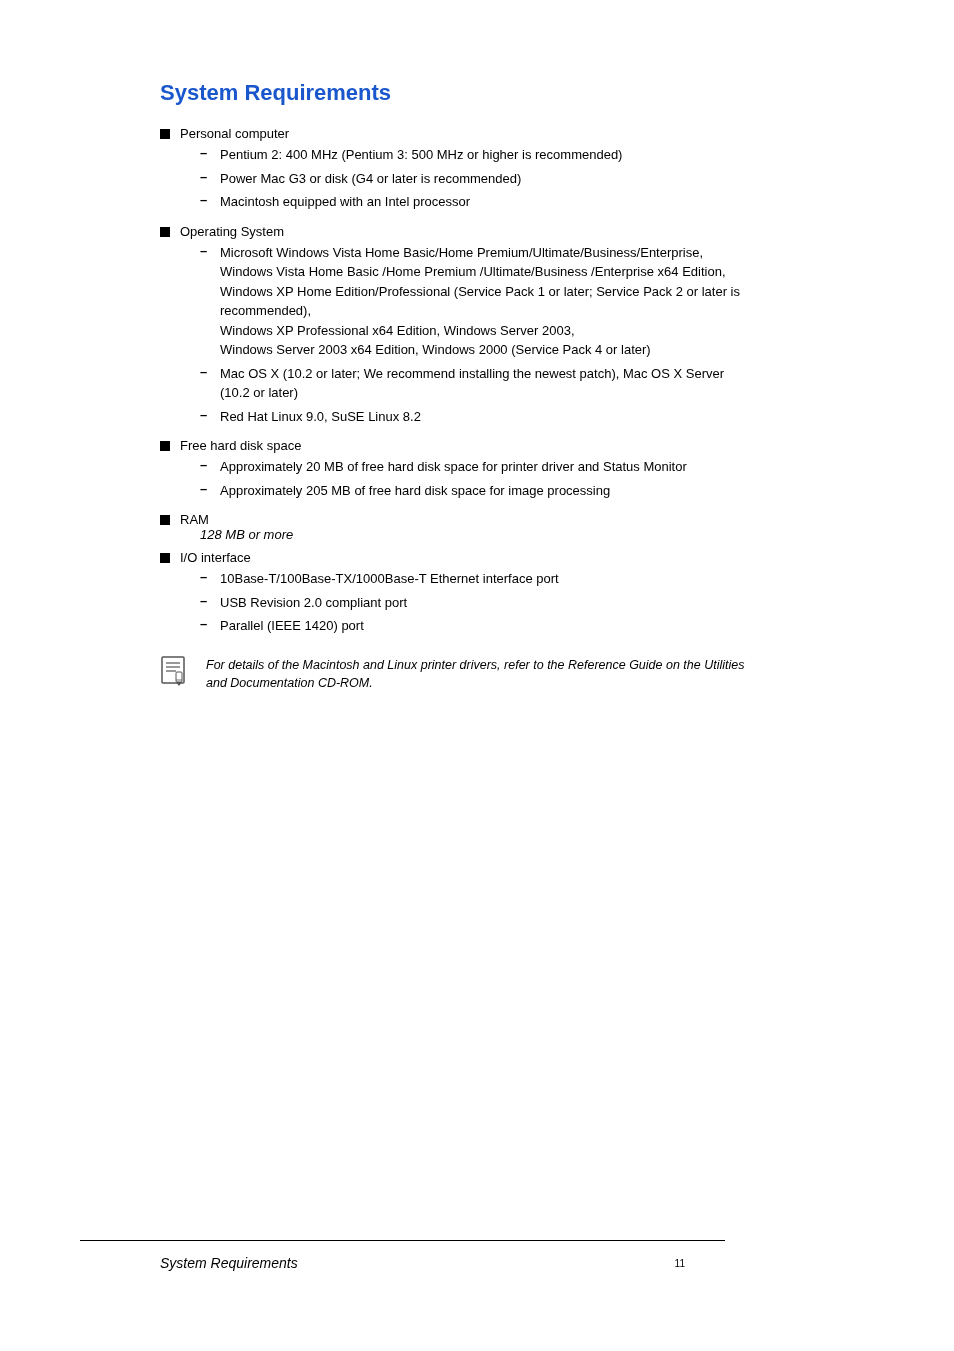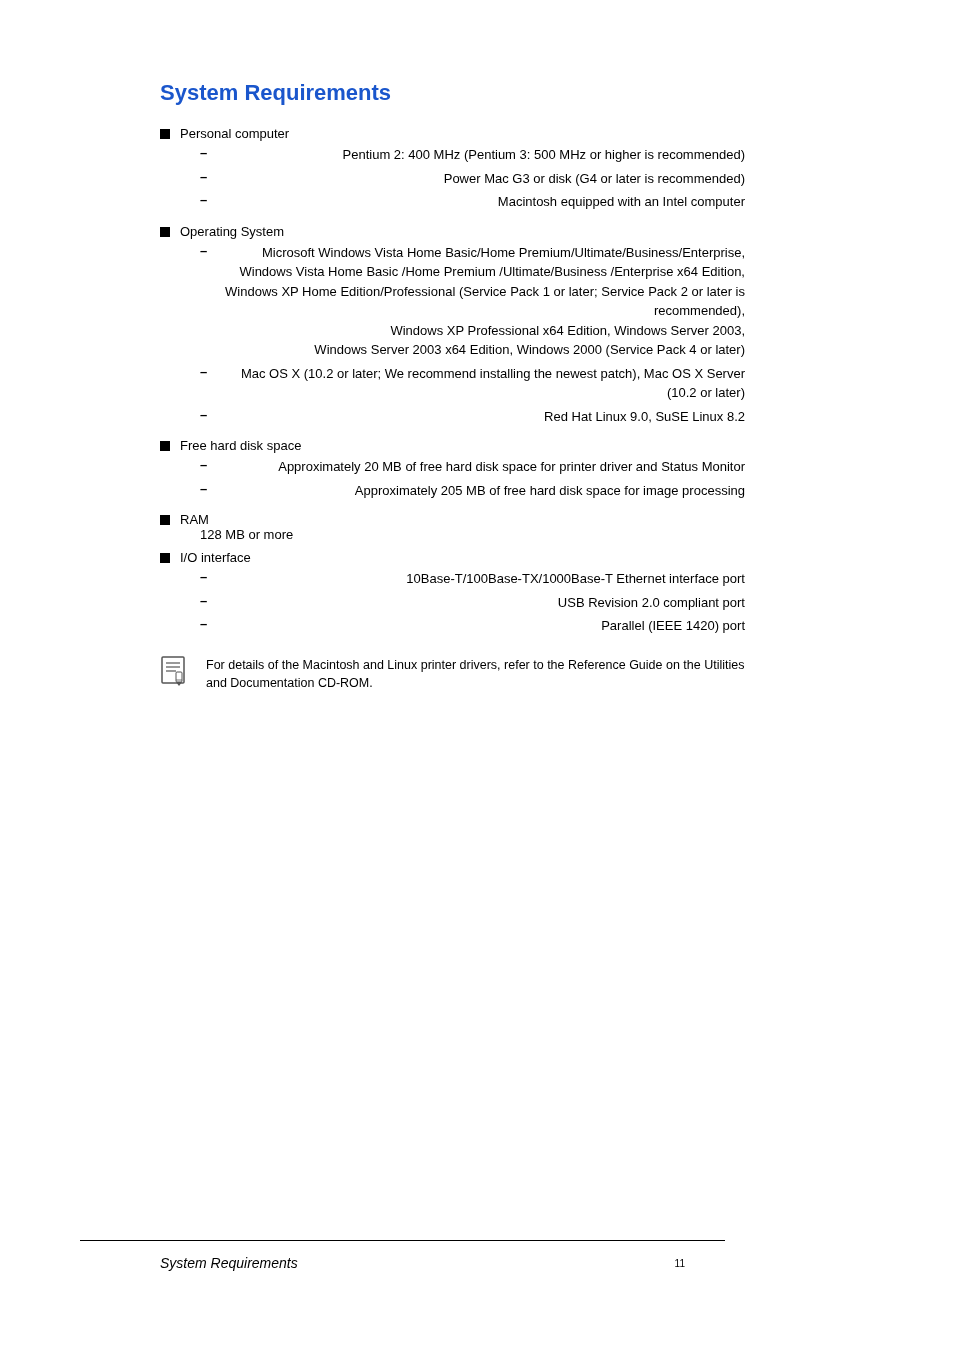--- a/index.html
+++ b/index.html
@@ -74,27 +74,27 @@
       display: inline-block;
       width: 14px;
       margin-right: 6px;
       flex-shrink: 0;
       font-weight: bold;
     }
 
     .sub-text {
       flex: 1;
       line-height: 1.5;
-      text-align: right;
     }
 
     .ram-extra {
       margin-left: 20px;
       margin-top: 2px;
       margin-bottom: 4px;
+      font-style: italic;
     }
 
     .note-box {
       display: flex;
       align-items: flex-start;
       margin-top: 16px;
       margin-left: 0px;
     }
 
     .note-icon {
@@ -104,20 +104,21 @@
       flex-shrink: 0;
       position: relative;
     }
 
     .note-icon svg {
       width: 36px;
       height: 30px;
     }
 
     .note-text {
+      font-style: italic;
       font-size: 12.5px;
       line-height: 1.5;
       flex: 1;
     }
 
     .footer-line {
       position: absolute;
       bottom: 110px;
       left: 80px;
       right: 80px;
@@ -160,21 +161,21 @@
           <li>
             <span class="dash">–</span>
             <span class="sub-text">Pentium 2: 400 MHz (Pentium 3: 500 MHz or higher is recommended)</span>
           </li>
           <li>
             <span class="dash">–</span>
             <span class="sub-text">Power Mac G3 or disk (G4 or later is recommended)</span>
           </li>
           <li>
             <span class="dash">–</span>
-            <span class="sub-text">Macintosh equipped with an Intel computer</span>
+            <span class="sub-text">Macintosh equipped with an Intel processor</span>
           </li>
         </ul>
       </div>
     </li>
 
     <li>
       <span class="bullet-square"></span>
       <div class="main-list-text">
         <span>Operating System</span>
         <ul class="sub-list">

